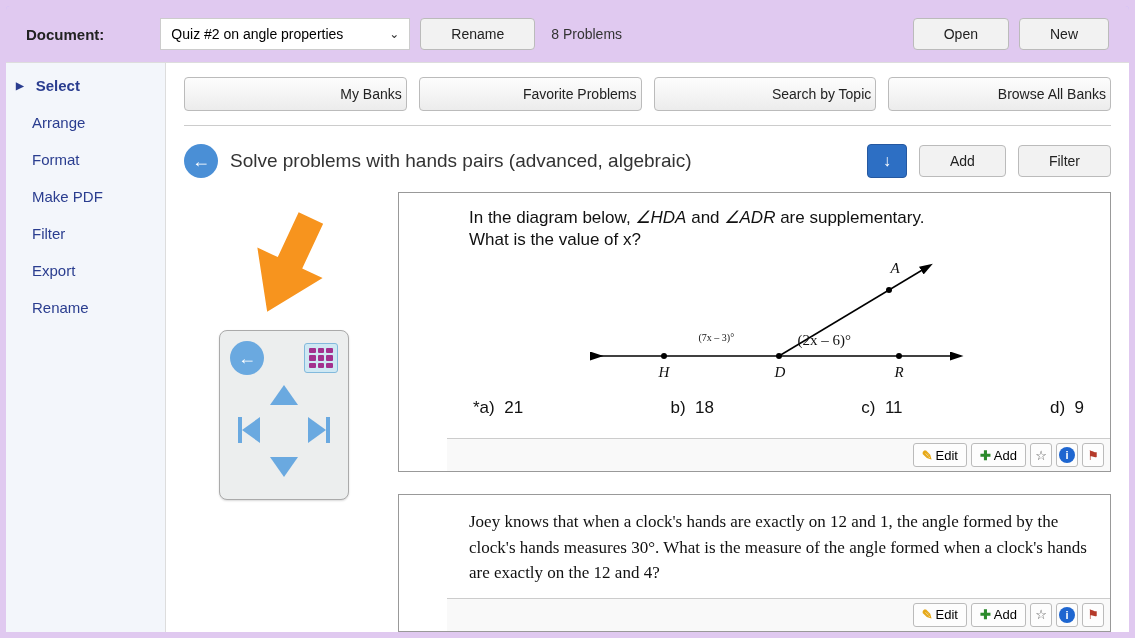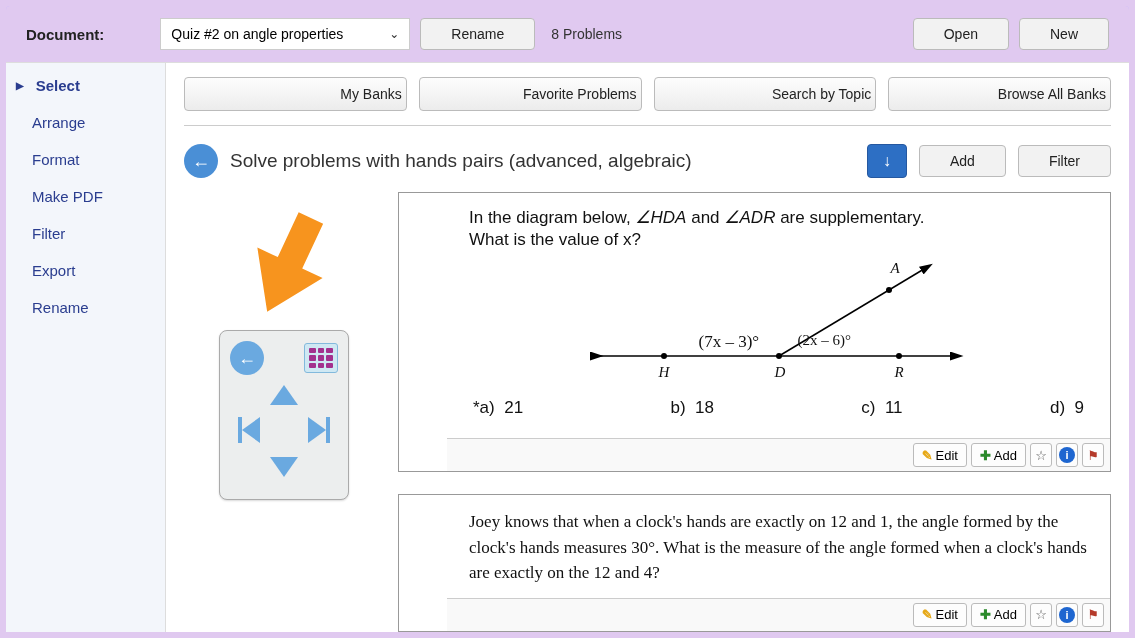--- a/index.html
+++ b/index.html
@@ -169,21 +169,21 @@
                   <line x1="210" y1="100" x2="360" y2="10" stroke="#000" stroke-width="1.5" marker-end="url(#ah)"></line>
                   <circle cx="95" cy="100" r="3" fill="#000"></circle>
                   <circle cx="210" cy="100" r="3" fill="#000"></circle>
                   <circle cx="330" cy="100" r="3" fill="#000"></circle>
                   <circle cx="320" cy="34" r="3" fill="#000"></circle>
                 </svg>
                 <span class="serif ital" style="position:absolute;top:4px;left:322px;font-size:15px">A</span>
                 <span class="serif ital" style="position:absolute;top:108px;left:90px;font-size:15px">H</span>
                 <span class="serif ital" style="position:absolute;top:108px;left:206px;font-size:15px">D</span>
                 <span class="serif ital" style="position:absolute;top:108px;left:326px;font-size:15px">R</span>
-                <span class="serif" style="position:absolute;top:76px;left:130px;font-size:17px">(7x – 3)°</span>
+                <span class="serif" style="position:absolute;top:76px;left:130px;font-size:10px">(7x – 3)°</span>
                 <span class="serif" style="position:absolute;top:76px;left:229px;font-size:15px">(2x – 6)°</span>
               </div>
               <div class="choices serif">
                 <span><span>*a)</span>&nbsp;&nbsp;<span>21</span></span>
                 <span><span>b)</span>&nbsp;&nbsp;<span>18</span></span>
                 <span><span>c)</span>&nbsp;&nbsp;<span>11</span></span>
                 <span><span>d)</span>&nbsp;&nbsp;<span>9</span></span>
               </div>
             </div>
             <div class="problem-actions">

